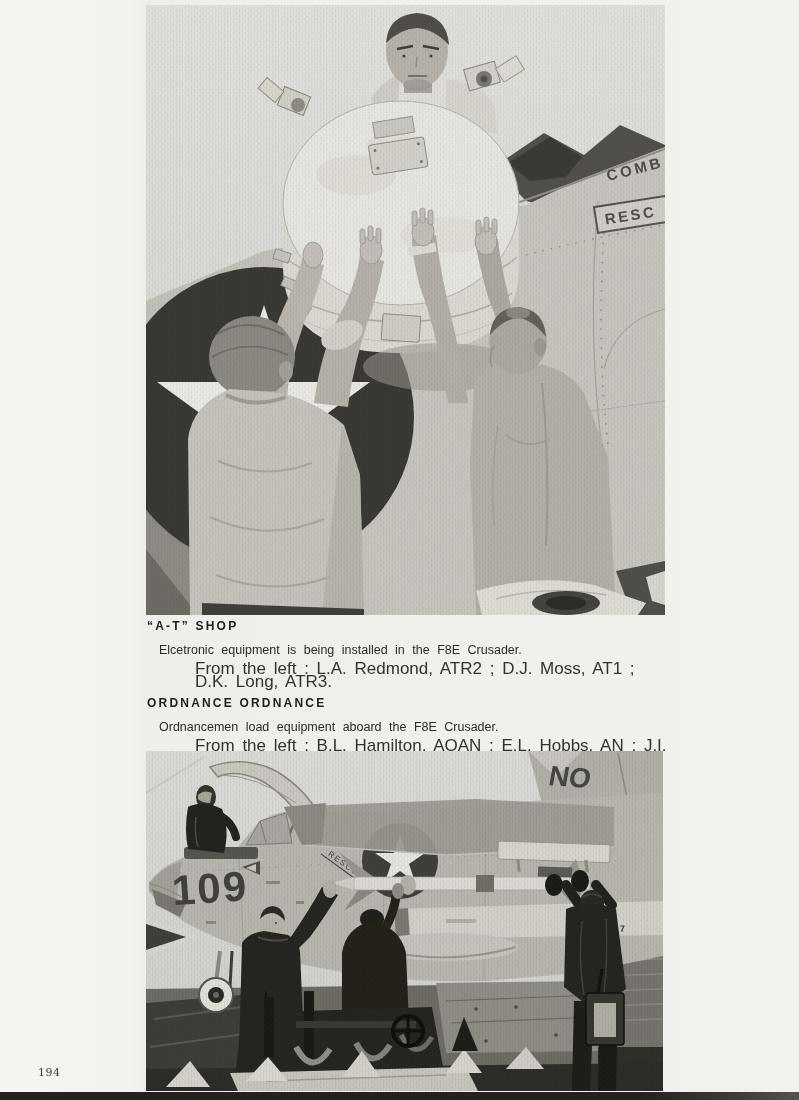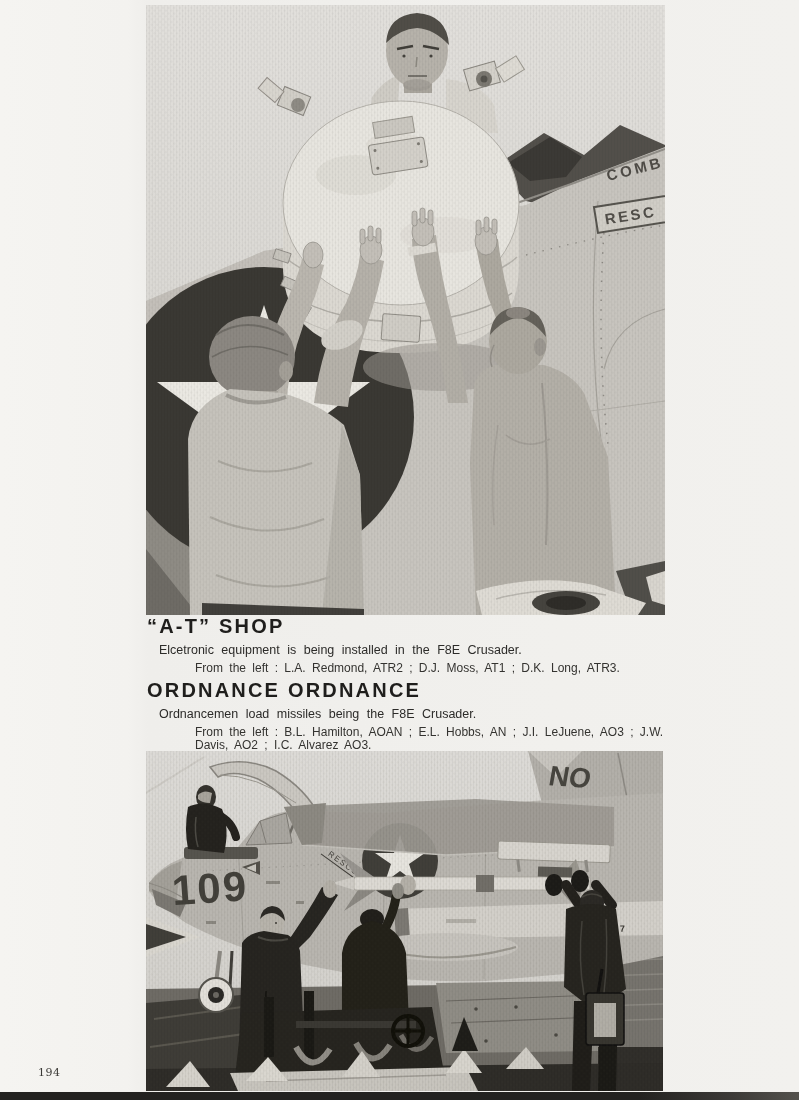--- a/index.html
+++ b/index.html
@@ -7,26 +7,26 @@
     width:799px;height:1100px;position:relative;overflow:hidden;
     background:linear-gradient(90deg,#f5f4f1 0,#f3f2ef 128px,#efeeeb 148px,#f1f0ed 70%,#f2f1ee 100%);
     font-family:"Liberation Sans",sans-serif;
   }
   .photo{position:absolute;margin:0;padding:0;line-height:0;}
   .photo svg{display:block;}
   .photo-top{left:146px;top:5px;width:519px;height:610px;}
   .photo-bottom{left:146px;top:751px;width:517px;height:340px;}
   .captions{position:absolute;left:147px;top:617px;width:520px;color:#232220;}
   .captions h2{
-    margin:0 0 7px 0;font-size:20px;line-height:19px;font-weight:bold;
+    margin:0 0 7px 0;font-size:12px;line-height:19px;font-weight:bold;
     letter-spacing:2.2px;color:#1f1e1c;
   }
   .captions h2.second{margin-top:2px;}
   .caption-line{margin:0 0 5px 12px;font-size:12.5px;line-height:14px;color:#2c2b29;word-spacing:4px;}
-  .credit-line{margin:0 0 6px 0;font-size:12px;line-height:13px;color:#343330;word-spacing:3px;padding-left:48px;}
+  .credit-line{margin:0 0 6px 0;font-size:17px;line-height:13px;color:#343330;word-spacing:3px;padding-left:48px;}
   .page-number{
     position:absolute;left:38px;top:1066px;
     font-family:"DejaVu Serif","Liberation Serif",serif;
     font-size:11px;color:#3b3a37;letter-spacing:0.5px;
   }
   .bottom-strip{
     position:absolute;left:0;top:1092px;width:799px;height:8px;
     background:linear-gradient(90deg,#232220 0%,#232220 80%,#3d3b38 92%,#54524d 100%);
   }
   svg text{font-family:"Liberation Sans",sans-serif;}
@@ -194,21 +194,21 @@
   <rect x="0" y="0" width="519" height="610" fill="url(#ht-a)"></rect>
   <rect x="0" y="0" width="519" height="610" fill="url(#vl-a)"></rect>
 </svg>
 </figure>
 
 <section class="captions">
   <h2>“A-T” SHOP</h2>
   <p class="caption-line">Elcetronic equipment is being installed in the F8E Crusader.</p>
   <p class="credit-line">From the left :  L.A. Redmond, ATR2 ;  D.J. Moss, AT1 ;  D.K. Long, ATR3.</p>
   <h2 class="second">ORDNANCE ORDNANCE</h2>
-  <p class="caption-line">Ordnancemen load missiles being the F8E Crusader.</p>
+  <p class="caption-line">Ordnancemen load equipment aboard the F8E Crusader.</p>
   <p class="credit-line">From the left :  B.L. Hamilton, AOAN ;  E.L. Hobbs, AN ;  J.I. LeJuene, AO3 ;  J.W. Davis, AO2 ;  I.C. Alvarez AO3.</p>
 </section>
 
 <figure class="photo photo-bottom" aria-label="Ordnancemen on the flight deck lift a Sidewinder missile onto the wing rail of F8E Crusader number 109; open canopy with sailor at cockpit.">
 <svg width="517" height="340" viewBox="0 0 517 340">
   <defs>
     <linearGradient id="skyB" x1="0" y1="0" x2="0" y2="1">
       <stop offset="0" stop-color="#dcdad6"></stop>
           <stop offset="1" stop-color="#cfcdc8"></stop>
     </linearGradient>

